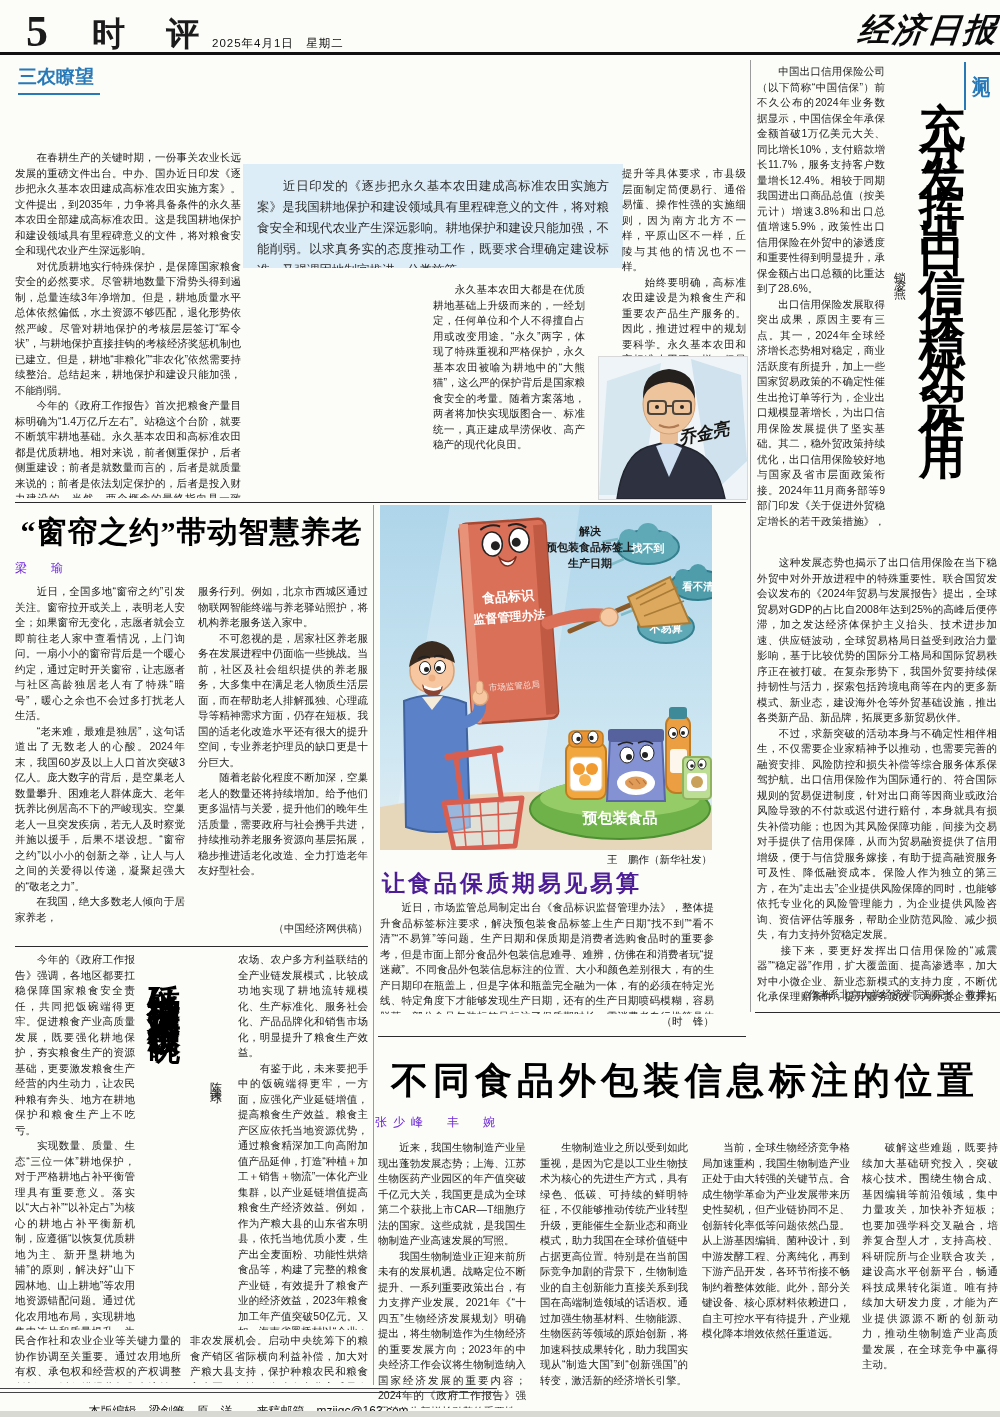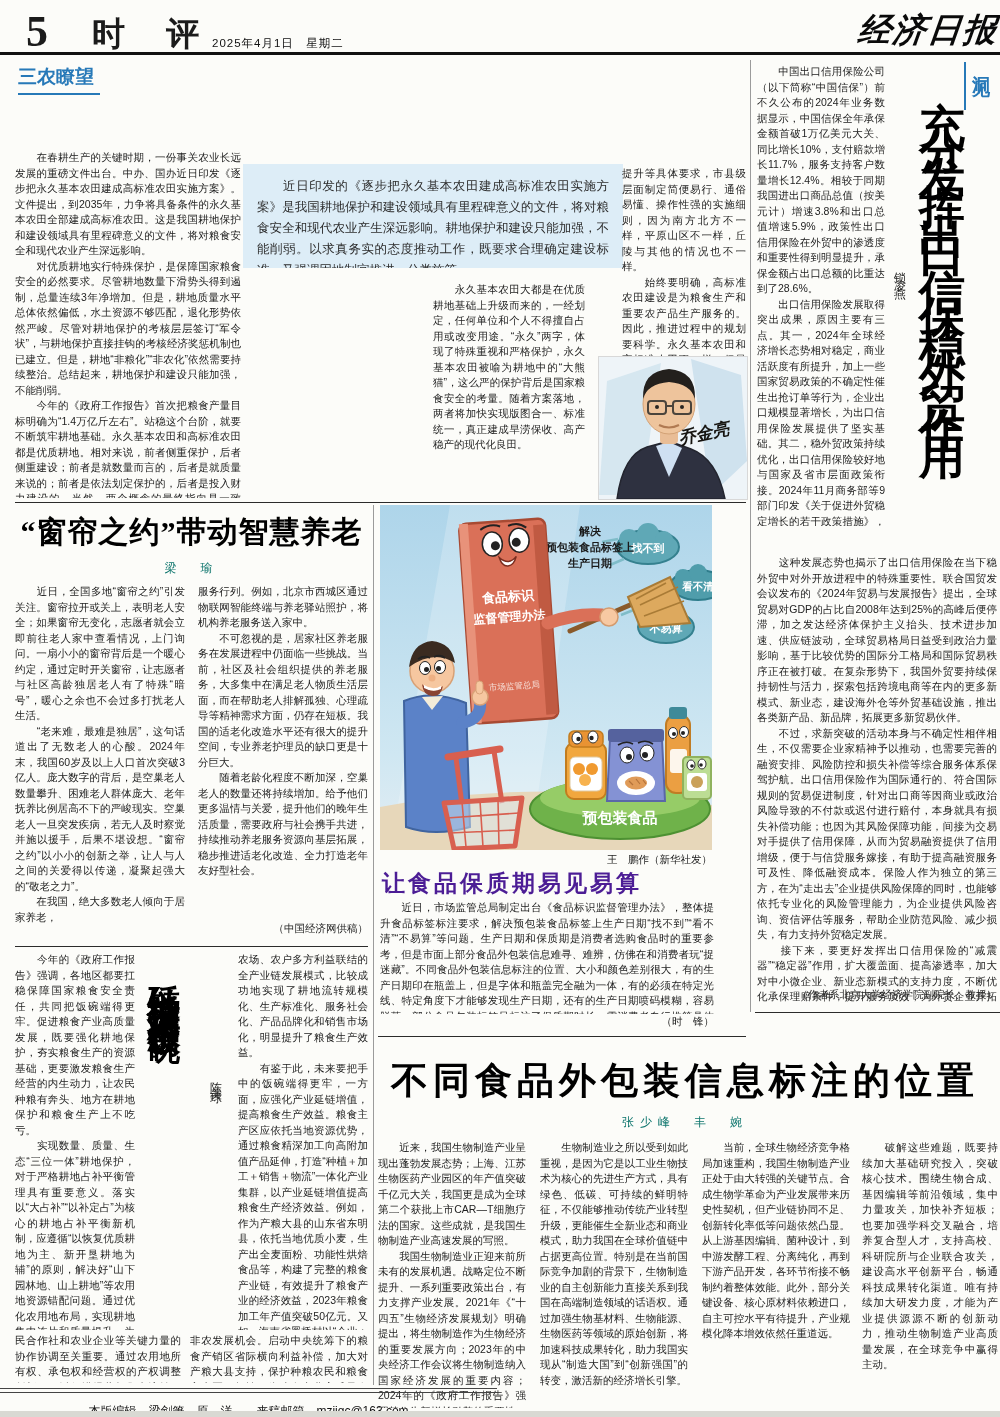--- a/index.html
+++ b/index.html
@@ -25,21 +25,21 @@
   .photo{left:598px;top:356px;width:148px;height:142px;border:1px solid #d8d8d8;background:#eef4f8;}
   
   .insight-headline{left:912px;top:64px;height:944px;writing-mode:vertical-rl;font-size:46px;font-weight:900;
                     letter-spacing:28px;color:#000;}
   .insight-kicker{left:964px;top:62px;writing-mode:vertical-rl;font-size:18px;font-weight:bold;color:#2779b8;
                   border-left:2px solid #2779b8;padding-left:3px;height:48px;letter-spacing:4px;}
   .insight-author{left:891px;top:262px;writing-mode:vertical-rl;font-size:12px;letter-spacing:8px;color:#222;}
   
   .curtain-headline{left:15px;top:512px;width:353px;text-align:center;font-size:30px;font-weight:900;
                     font-family:"Liberation Serif",serif;letter-spacing:1px;color:#000;}
-  .small-author{font-size:12px;letter-spacing:6px;text-align:center;color:#0f766e;}
+  .small-author{font-size:12px;letter-spacing:6px;color:#6d28d9;}
   
   .food-headline{left:382px;top:868px;width:330px;font-size:23px;font-weight:900;letter-spacing:3px;color:#4c1d95;}
   .credit-right{font-size:10.5px;text-align:right;color:#222;}
   
   .grain-headline{left:141px;top:958px;height:382px;writing-mode:vertical-rl;font-size:33px;font-weight:900;
                   letter-spacing:5px;font-family:"Liberation Serif",serif;color:#000;}
   .grain-author{left:207px;top:1072px;writing-mode:vertical-rl;font-size:12px;letter-spacing:5px;color:#222;}
   
   .bio-headline{left:375px;top:1056px;width:620px;text-align:center;font-size:37px;font-weight:900;letter-spacing:5px;color:#000;}
   .footer-lines{left:0;top:1388px;width:497px;height:3px;border-top:1px solid #444;border-bottom:1px solid #444;}

